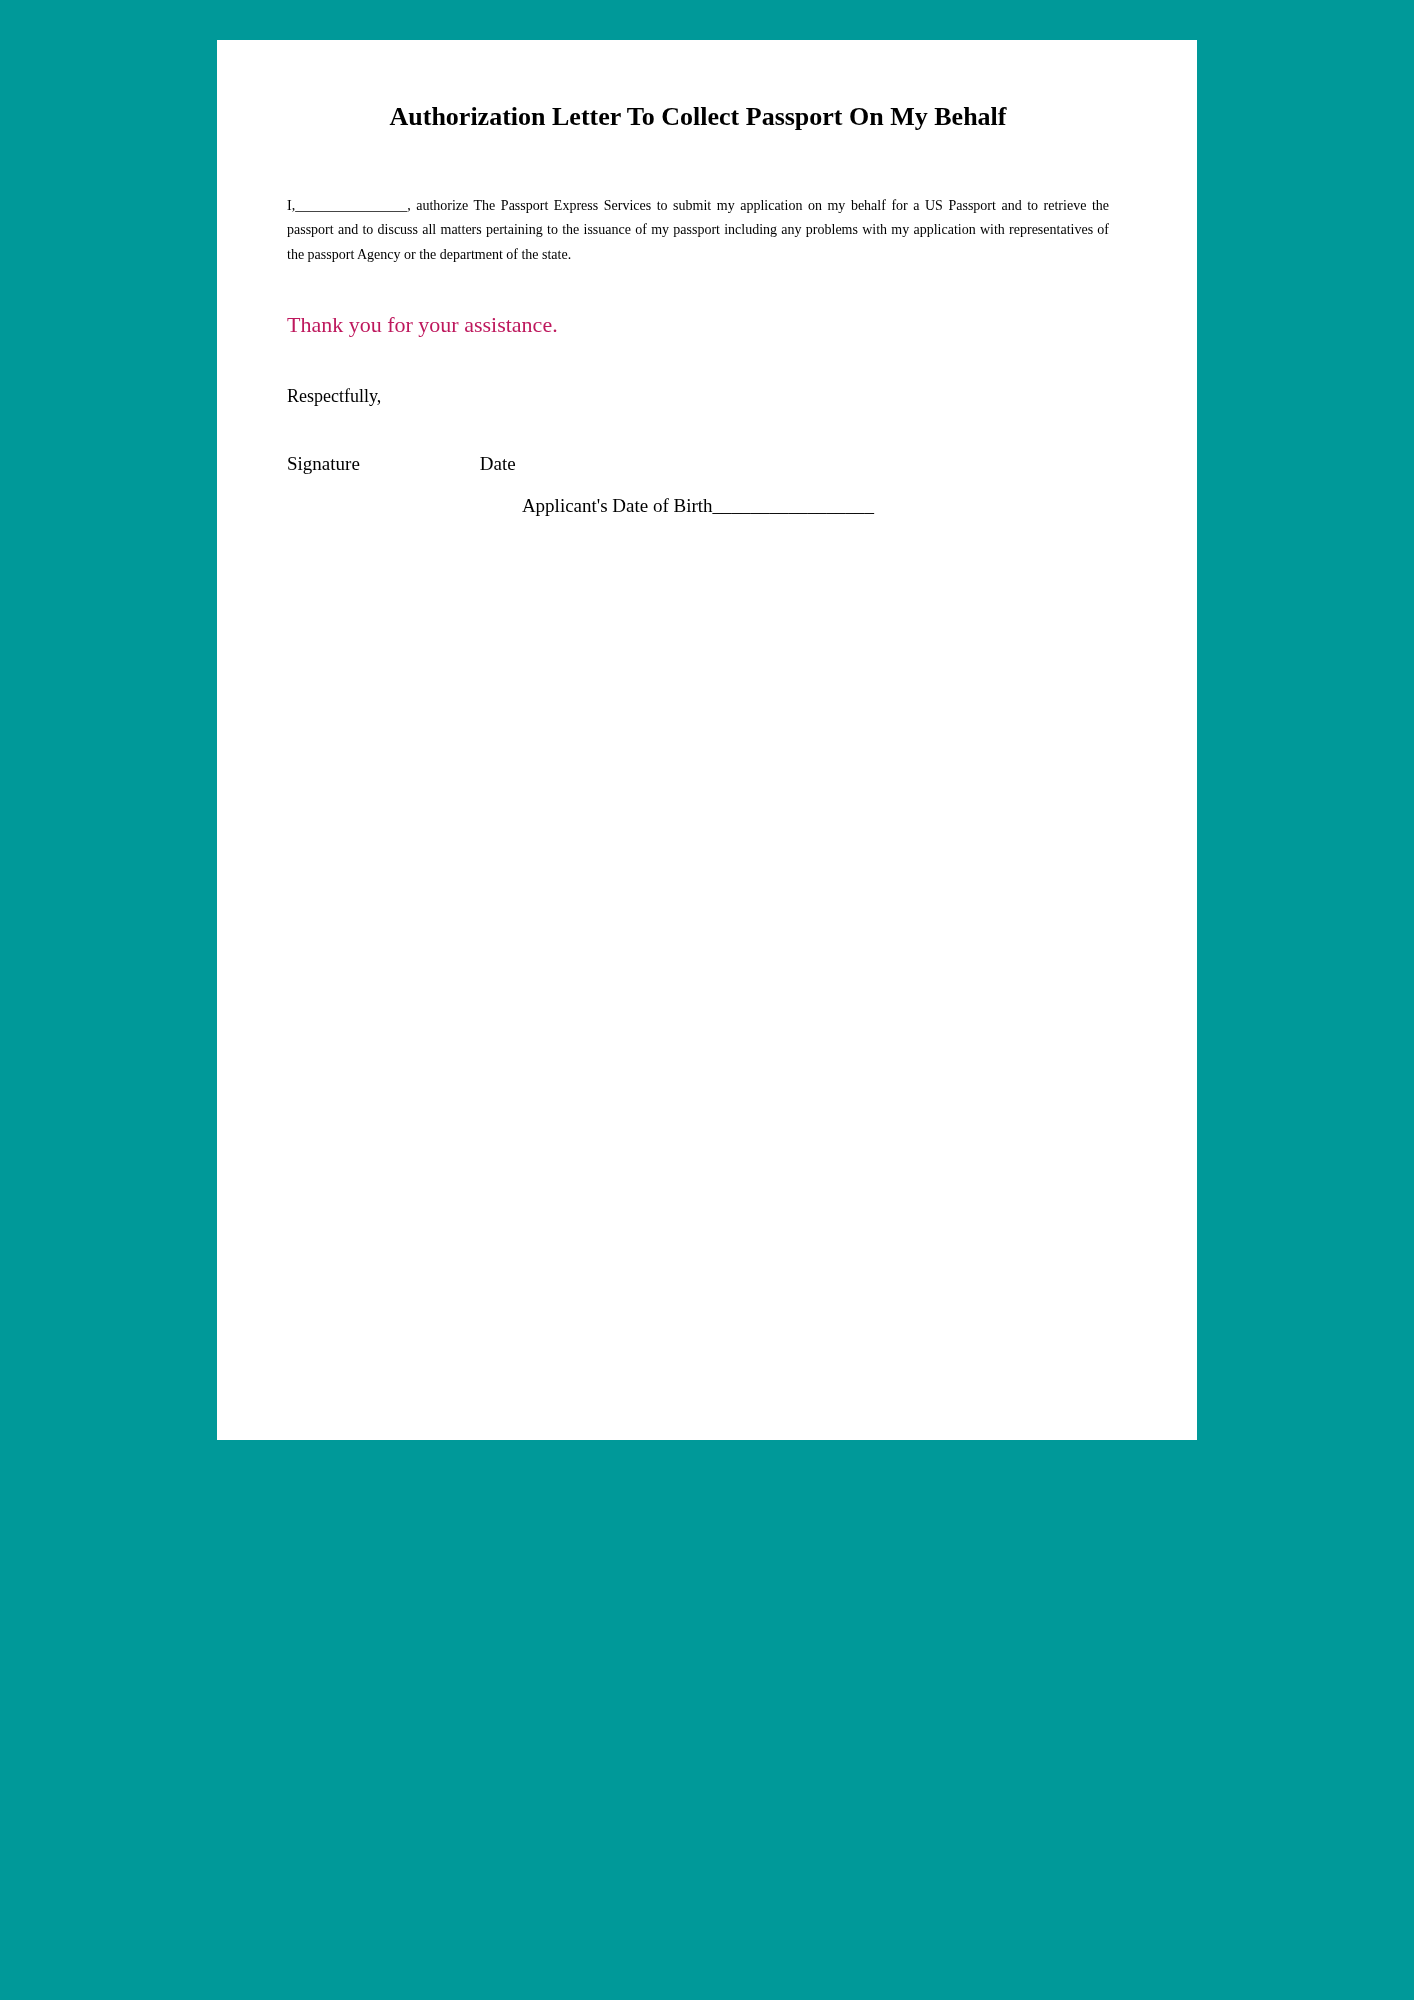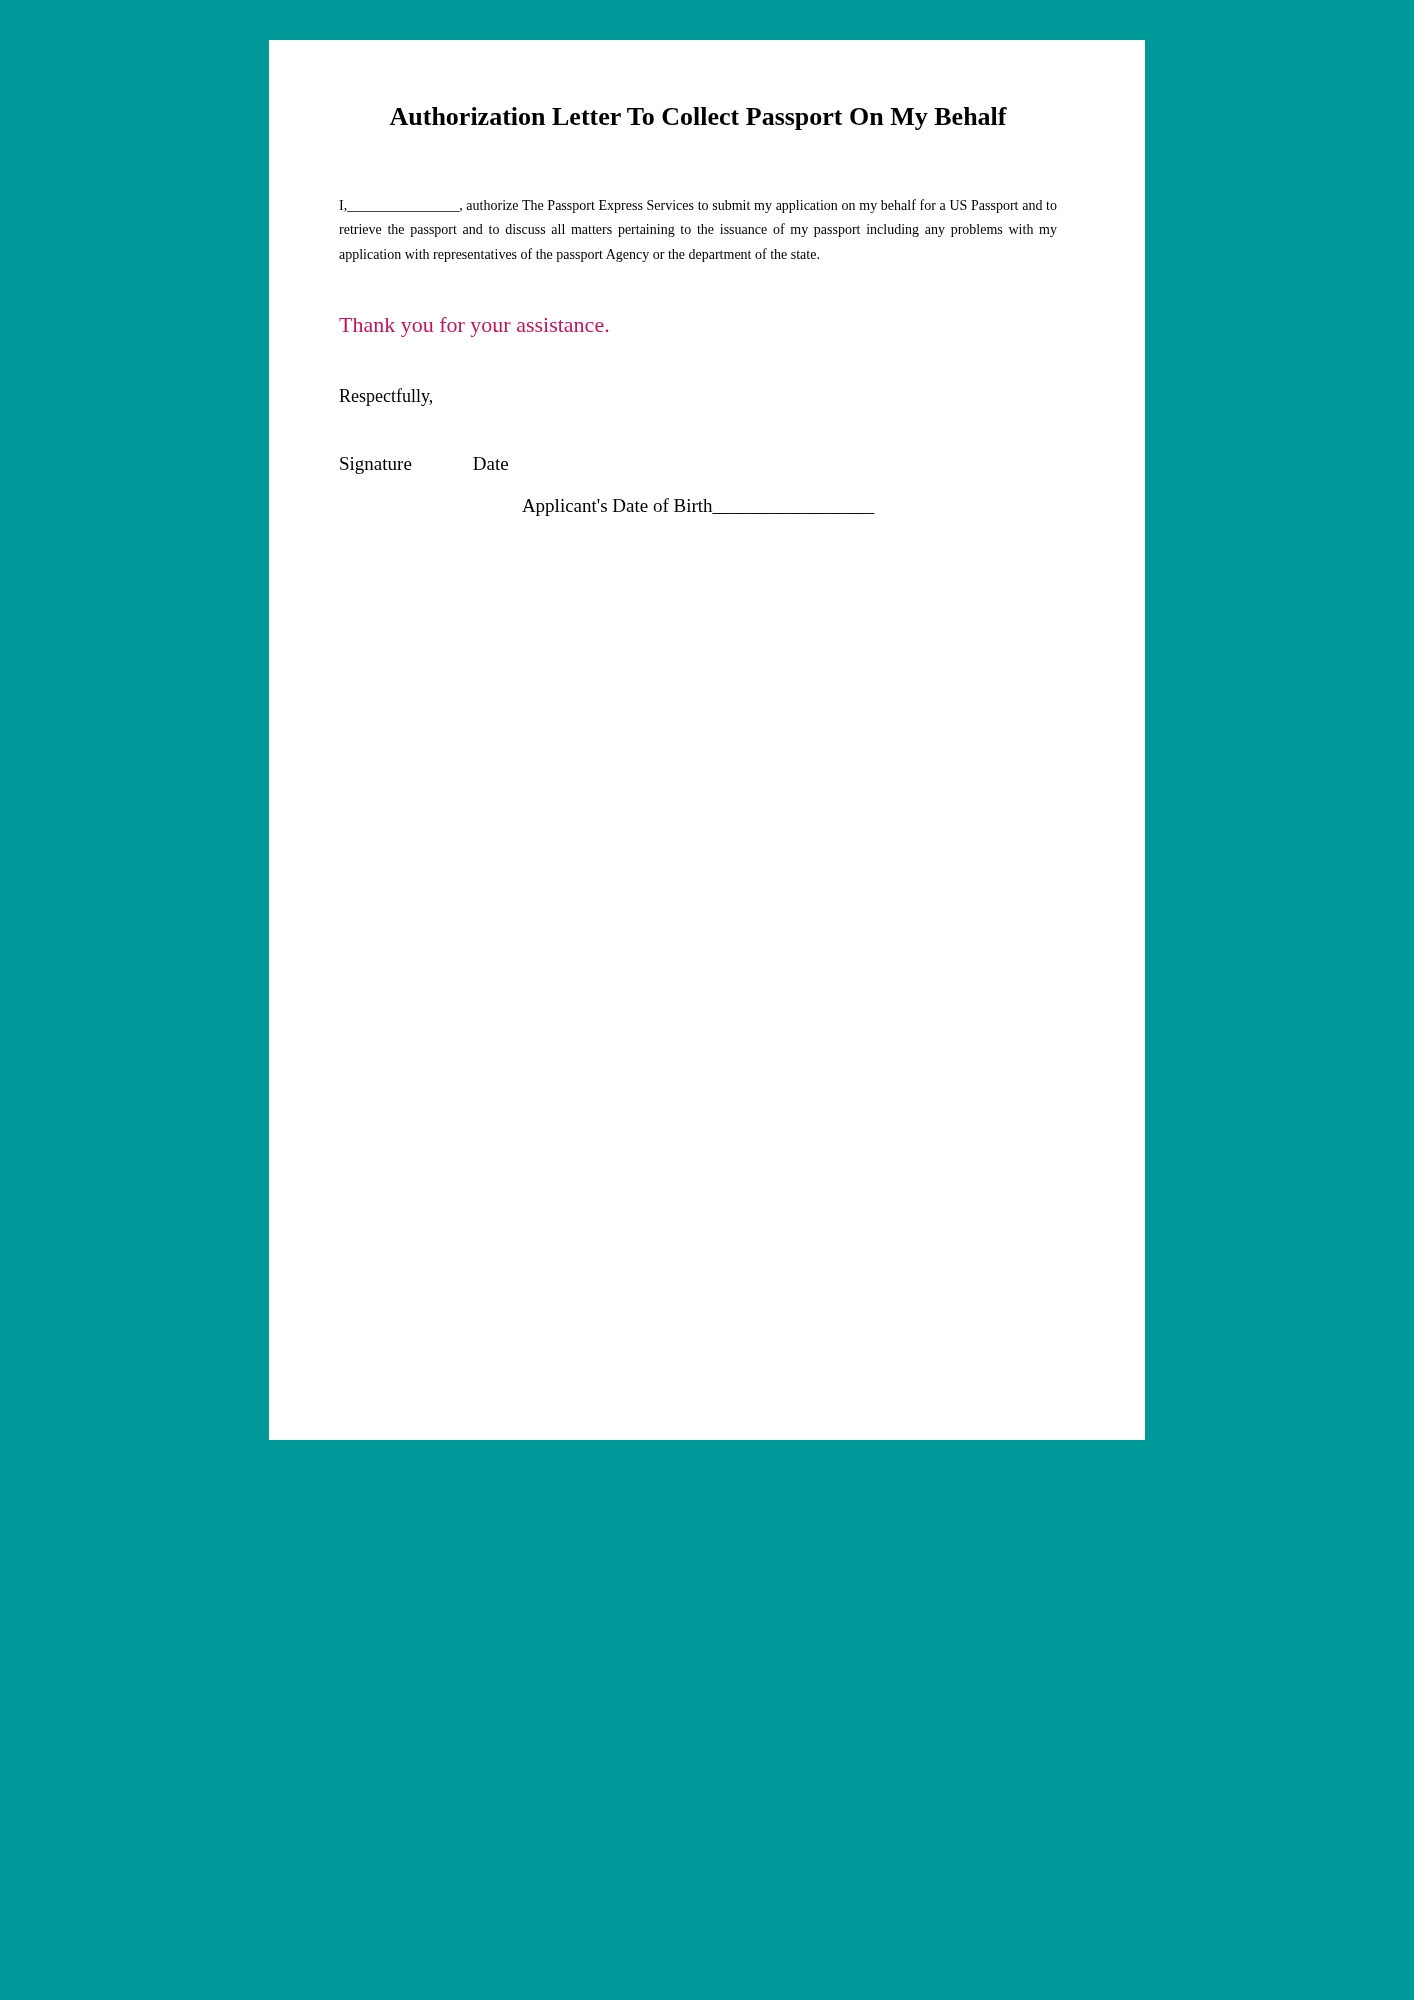--- a/index.html
+++ b/index.html
@@ -13,21 +13,21 @@
       display: flex;
       justify-content: center;
       align-items: flex-start;
       min-height: 100vh;
       padding: 20px;
       font-family: Georgia, 'Times New Roman', serif;
     }
 
     .page-container {
       background-color: #ffffff;
-      width: 876px;
+      width: 980px;
       min-height: 1400px;
       margin: 20px auto;
       padding: 60px 88px 80px 70px;
       position: relative;
     }
 
     .letter-title {
       font-size: 26px;
       font-weight: bold;
       text-align: center;
@@ -67,21 +67,21 @@
 
     .signature-line {
       font-size: 19px;
       color: #000000;
       margin-bottom: 8px;
       letter-spacing: 1px;
     }
 
     .signature-fields {
       display: flex;
-      gap: 61px;
+      gap: 120px;
       font-size: 19px;
       color: #000000;
       margin-bottom: 8px;
       line-height: 1.8;
     }
 
     .dob-line {
       font-size: 19px;
       color: #000000;
       line-height: 1.8;

